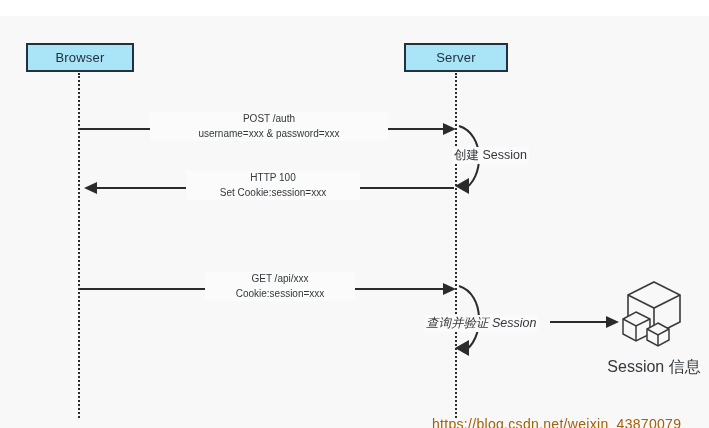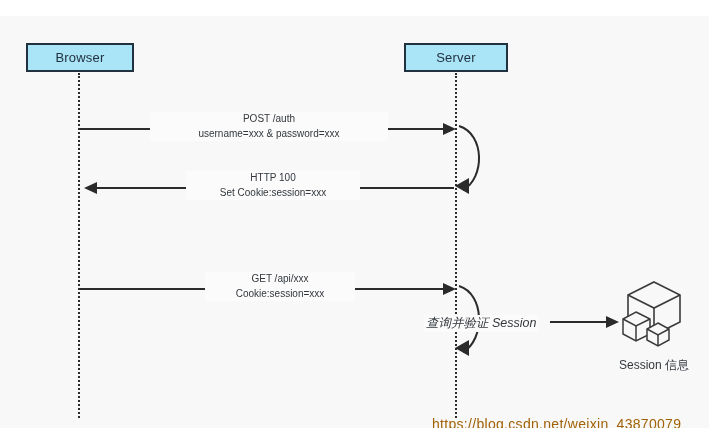--- a/index.html
+++ b/index.html
@@ -73,21 +73,21 @@
     color: #33383d;
     white-space: nowrap;
     background: #fbfbfb;
     padding: 0 2px;
   }
   .self-loop {
     position: absolute;
   }
   .store-caption {
     position: absolute;
-    font-size: 12px;
+    font-size: 16px;
     color: #33383d;
     white-space: nowrap;
     text-align: center;
   }
   .store-icon {
     position: absolute;
   }
   .watermark {
     position: absolute;
     font-size: 14px;
@@ -117,20 +117,21 @@
   <div class="arrowhead arrow-right" style="left:443px; top:107px;"></div>
   <div class="msg-label" style="left:150px; top:96px; width:228px;">
     <span class="l1">POST /auth</span>
     <span class="l2">username=xxx &amp; password=xxx</span>
   </div>
 
   <svg class="self-loop" style="left:455px; top:104px;" width="40" height="78" viewBox="0 0 40 78">
     <path d="M 4 6 C 30 14, 30 58, 8 70" fill="none" stroke="#2b2b2b" stroke-width="2"></path>
     <polygon points="14,58 14,74 0,66" fill="#2b2b2b"></polygon>
   </svg>
+  <div class="self-label" style="left:452px; top:131px;">创建 Session</div>
 
   <div class="msg-line" style="left:92px; top:171px; width:362px;"></div>
   <div class="arrowhead arrow-left" style="left:84px; top:166px;"></div>
   <div class="msg-label" style="left:186px; top:155px; width:164px;">
     <span class="l1">HTTP 100</span>
     <span class="l2">Set Cookie:session=xxx</span>
   </div>
 
   <div class="msg-line" style="left:80px; top:272px; width:370px;"></div>
   <div class="arrowhead arrow-right" style="left:443px; top:267px;"></div>

